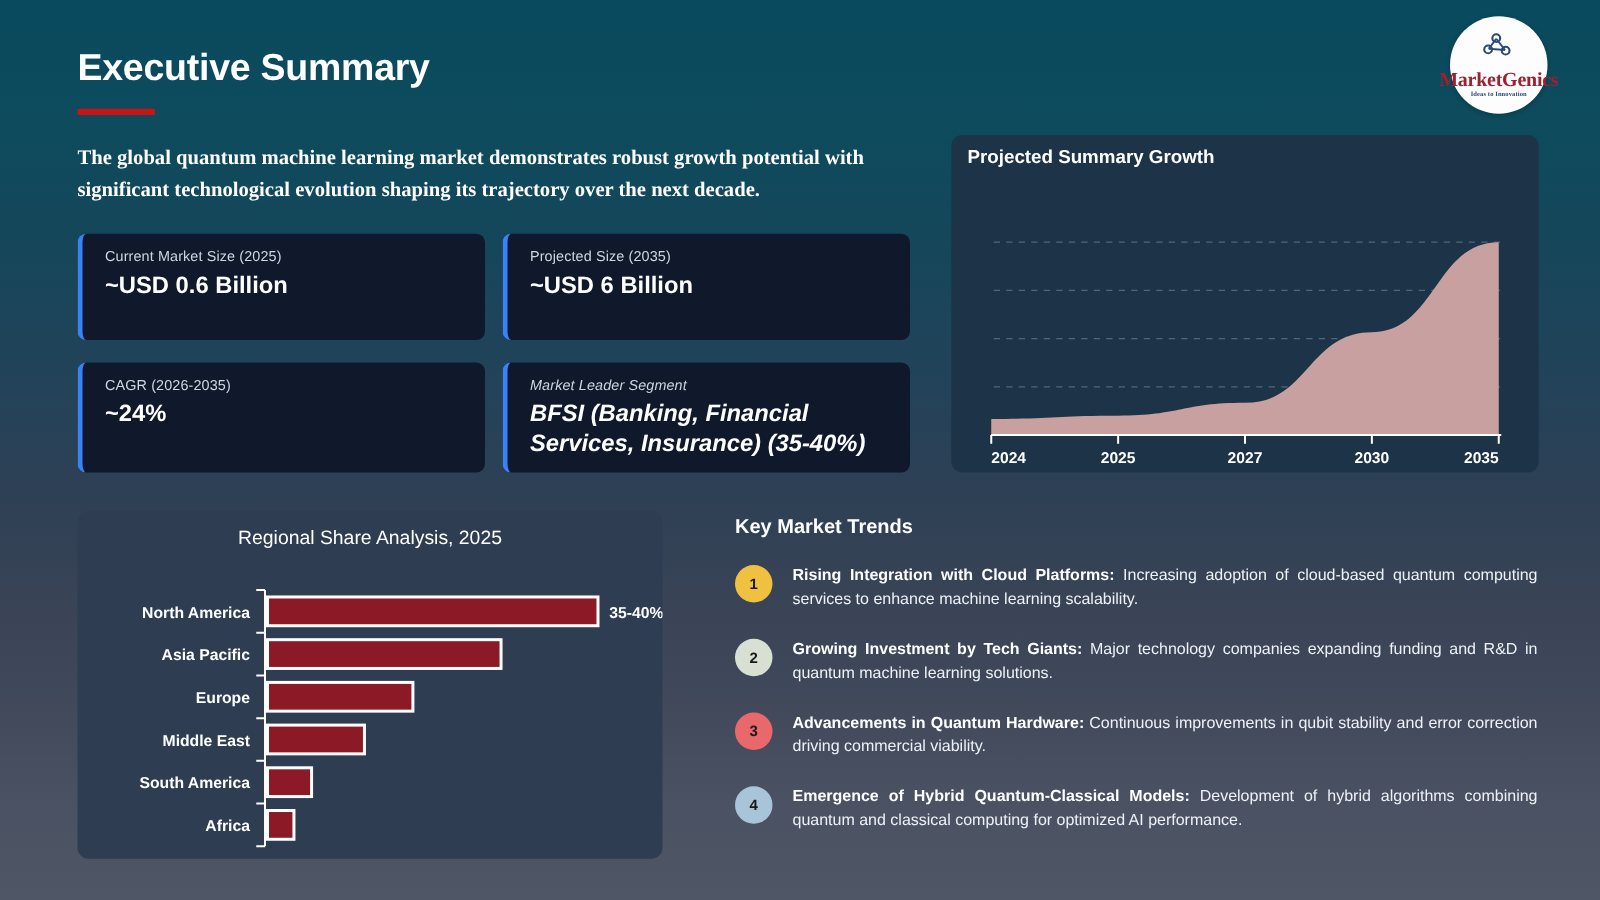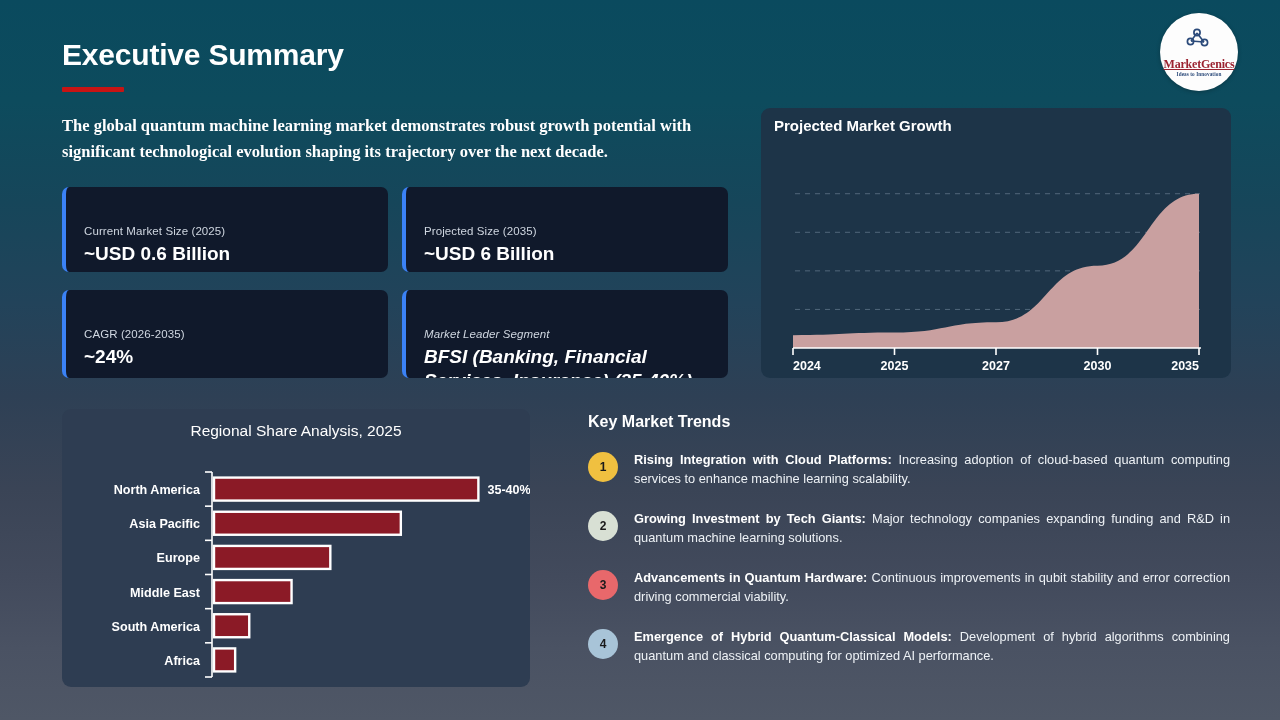--- a/index.html
+++ b/index.html
@@ -42,41 +42,41 @@
     position:absolute; right:42px; top:13px;
     width:78px; height:78px; border-radius:50%;
     background:#fdfdfd;
     display:flex; flex-direction:column;
     align-items:center; justify-content:center;
     box-shadow:0 1px 4px rgba(0,0,0,0.25);
   }
   #logo .mark { margin-bottom:1px; }
   #logo .brand {
     font-family:"Liberation Serif", serif;
-    font-size:12px; font-weight:bold; color:#9b2230;
-    letter-spacing:-0.2px; line-height:1;text-decoration:underline;
+    font-size:16px; font-weight:bold; color:#9b2230;
+    letter-spacing:-0.2px; line-height:1;
   }
   #logo .tagline {
     font-family:"Liberation Serif", serif;
     font-size:5.2px; font-weight:bold; color:#2b4a7a;
     letter-spacing:0.1px; margin-top:1.5px; line-height:1;
   }
 
   
   .metric-card {
     position:absolute;
     background:#10192b;
     border-radius:7px;
     border-left:4px solid #3b82f6;
     padding:13px 18px 0 18px;
     overflow:hidden;
   }
   .metric-label {
     font-size:11.5px; color:#cfd6e0; font-weight:normal;
-    letter-spacing:0.1px; margin-bottom:5px;margin-top:25px;
+    letter-spacing:0.1px; margin-bottom:5px;
   }
   .metric-value {
     font-size:19px; font-weight:bold; color:#ffffff; line-height:1.28;
   }
   #card-0 { left:62px;  top:187px; width:326px; height:85px; }
   #card-1 { left:402px; top:187px; width:326px; height:85px; }
   #card-2 { left:62px;  top:290px; width:326px; height:88px; }
   #card-3 { left:402px; top:290px; width:326px; height:88px; }
 
   
@@ -155,21 +155,21 @@
 <div class="metric-card" id="card-2" style="border-left-color: rgb(59, 130, 246);">
   <div class="metric-label">CAGR (2026-2035)</div>
   <div class="metric-value">~24%</div>
 </div>
 <div class="metric-card" id="card-3" style="border-left-color: rgb(59, 130, 246); font-style: italic;">
   <div class="metric-label">Market Leader Segment</div>
   <div class="metric-value">BFSI (Banking, Financial Services, Insurance) (35-40%)</div>
 </div>
 
 <div id="growth-panel">
-  <div id="growth-title">Projected Market Growth</div>
+  <div id="growth-title">Projected Summary Growth</div>
   <svg id="growth-svg" width="470" height="270">
       <line x1="34" y1="201.42857142857144" x2="440" y2="201.42857142857144" stroke="#7b8fa3" stroke-width="1" stroke-dasharray="5 5" opacity="0.55"></line>
       <line x1="34" y1="162.85714285714286" x2="440" y2="162.85714285714286" stroke="#7b8fa3" stroke-width="1" stroke-dasharray="5 5" opacity="0.55"></line>
       <line x1="34" y1="124.28571428571428" x2="440" y2="124.28571428571428" stroke="#7b8fa3" stroke-width="1" stroke-dasharray="5 5" opacity="0.55"></line>
       <line x1="34" y1="85.71428571428572" x2="440" y2="85.71428571428572" stroke="#7b8fa3" stroke-width="1" stroke-dasharray="5 5" opacity="0.55"></line>
       <path d="M 32 227.14285714285714 C 82.75 227.14285714285714, 82.75 224.57142857142858, 133.5 224.57142857142858 C 184.25 224.57142857142858, 184.25 214.28571428571428, 235 214.28571428571428 C 285.75 214.28571428571428, 285.75 157.71428571428572, 336.5 157.71428571428572 C 387.25 157.71428571428572, 387.25 85.71428571428572, 438 85.71428571428572 L 438 240 L 32 240 Z" fill="#c9a0a0"></path>
       <line x1="32" y1="240" x2="440" y2="240" stroke="#ffffff" stroke-width="1.6"></line>
       <line x1="32" y1="240" x2="32" y2="247" stroke="#ffffff" stroke-width="1.6"></line>
       <text x="32" y="262" text-anchor="start" fill="#ffffff" font-size="12.5" font-weight="bold" font-family="&quot;Liberation Sans&quot;, sans-serif">2024</text>
       <line x1="133.5" y1="240" x2="133.5" y2="247" stroke="#ffffff" stroke-width="1.6"></line>

